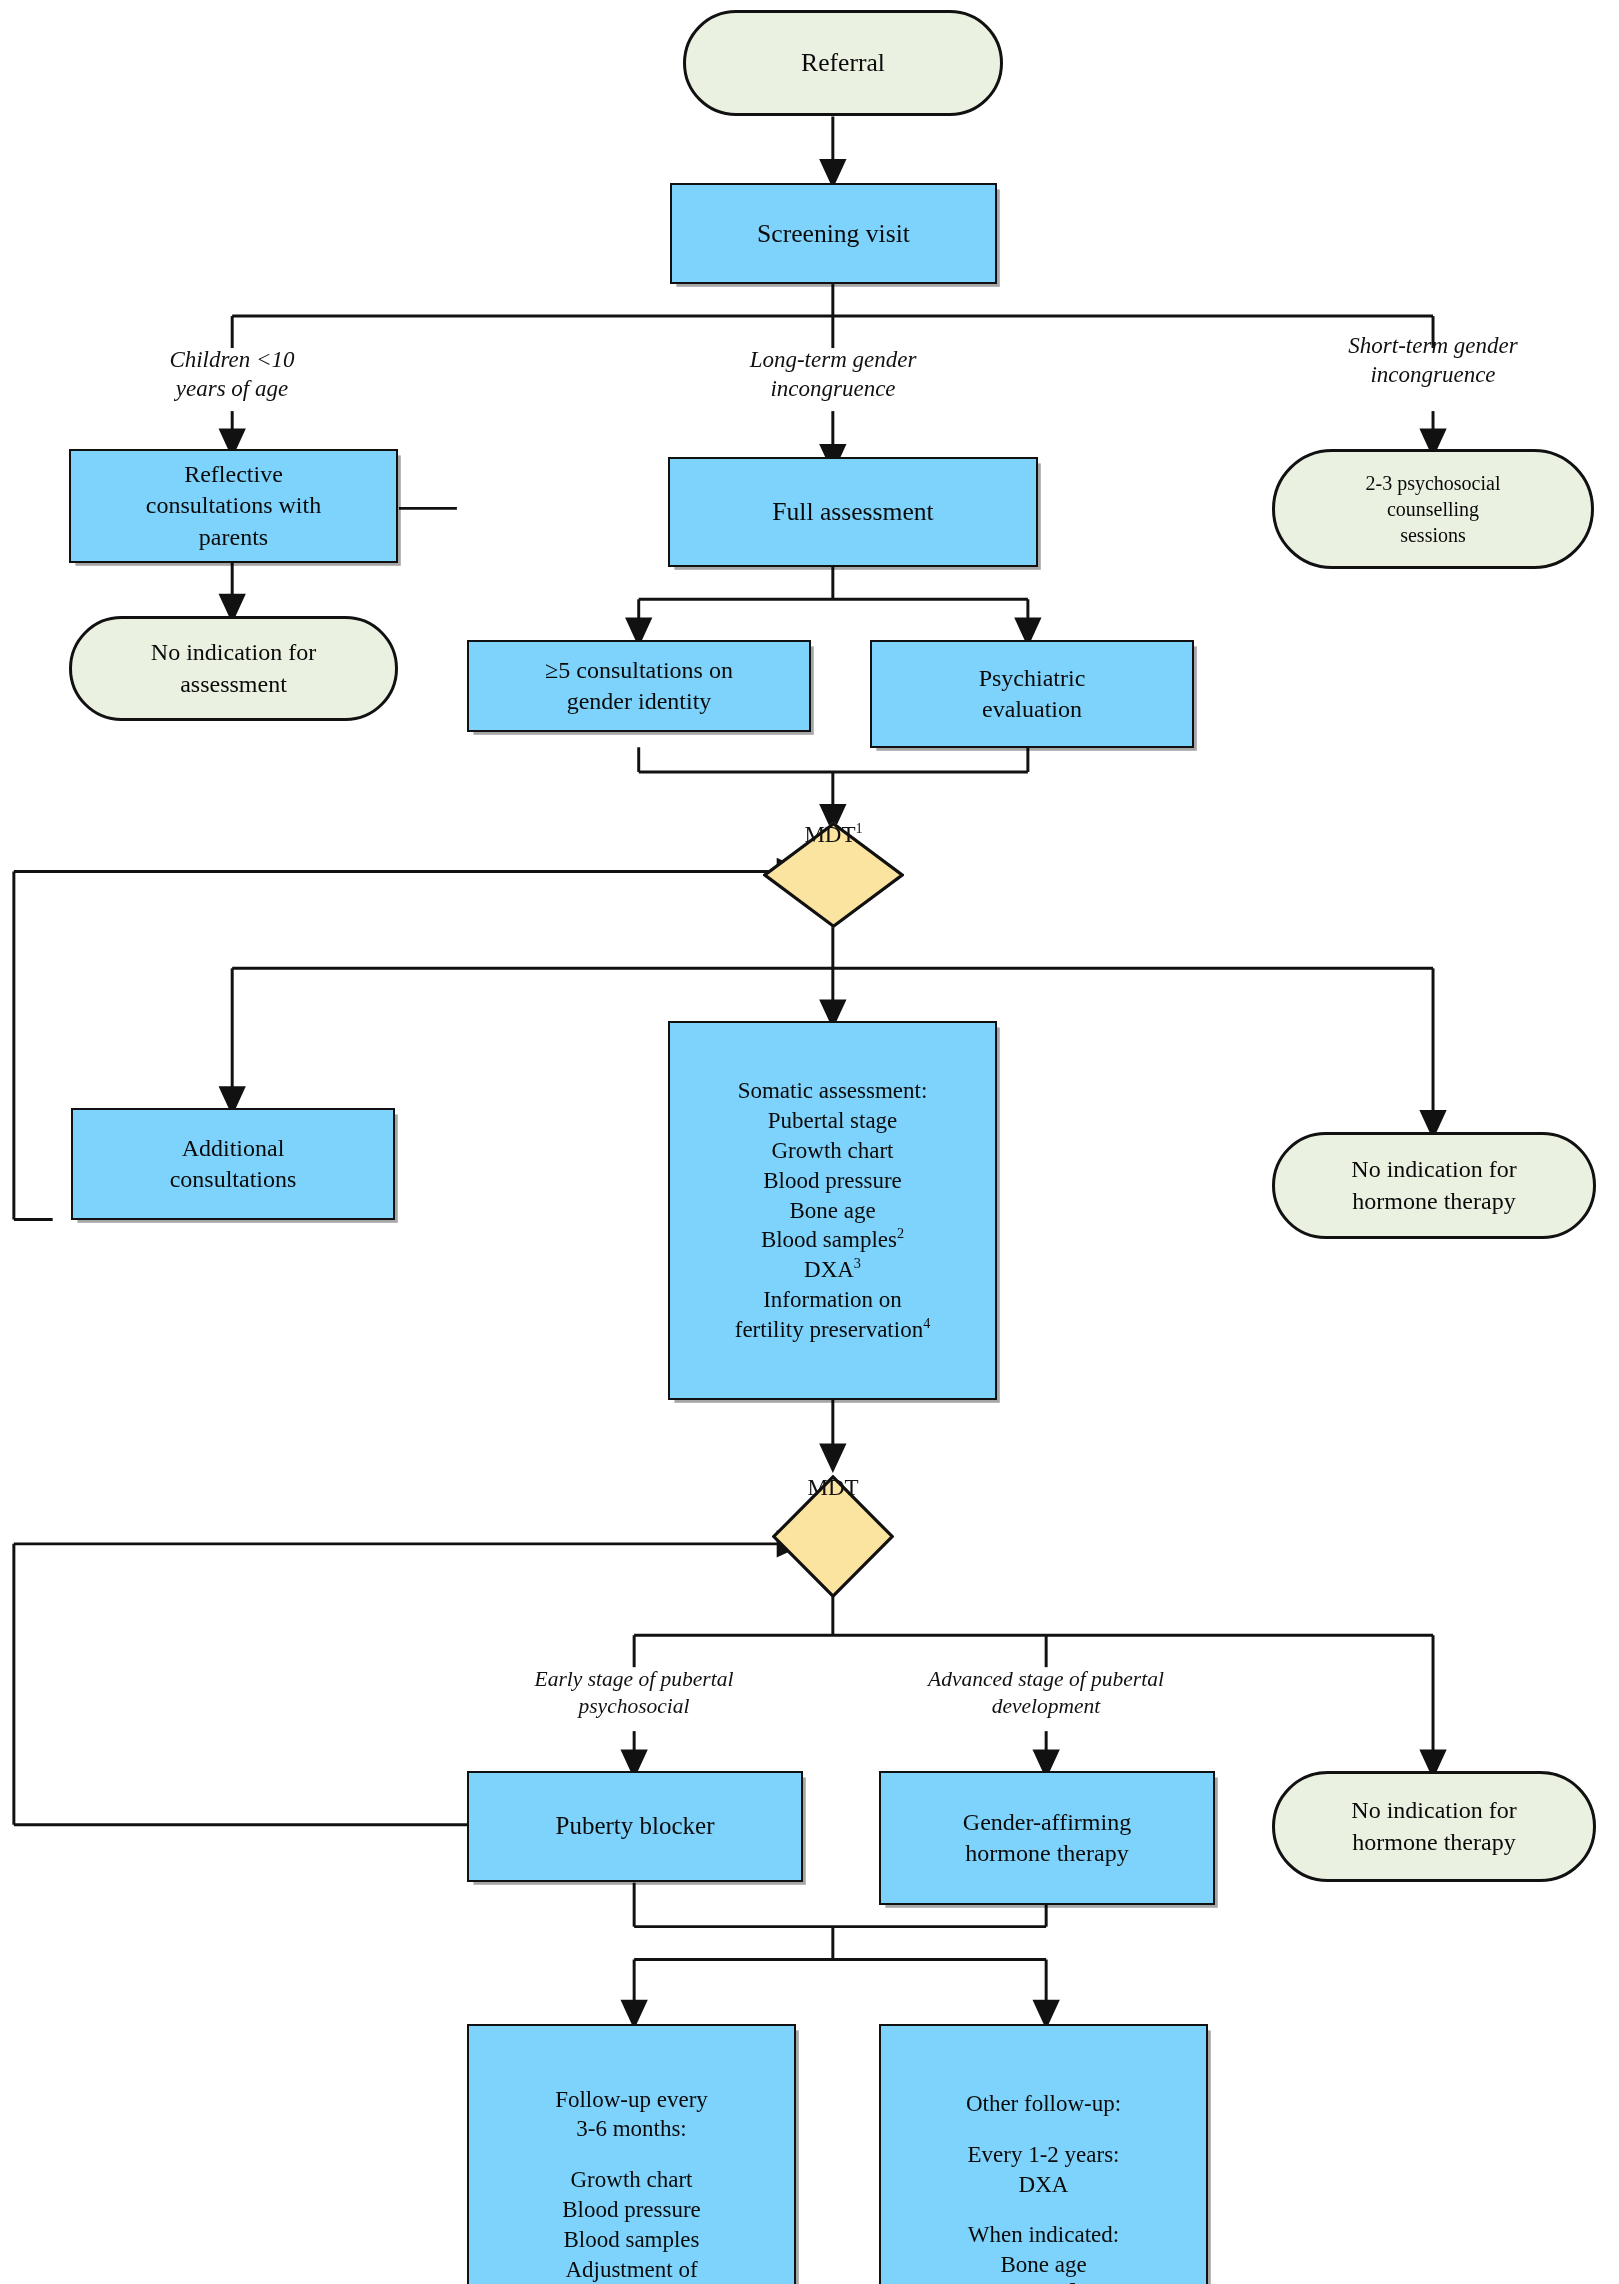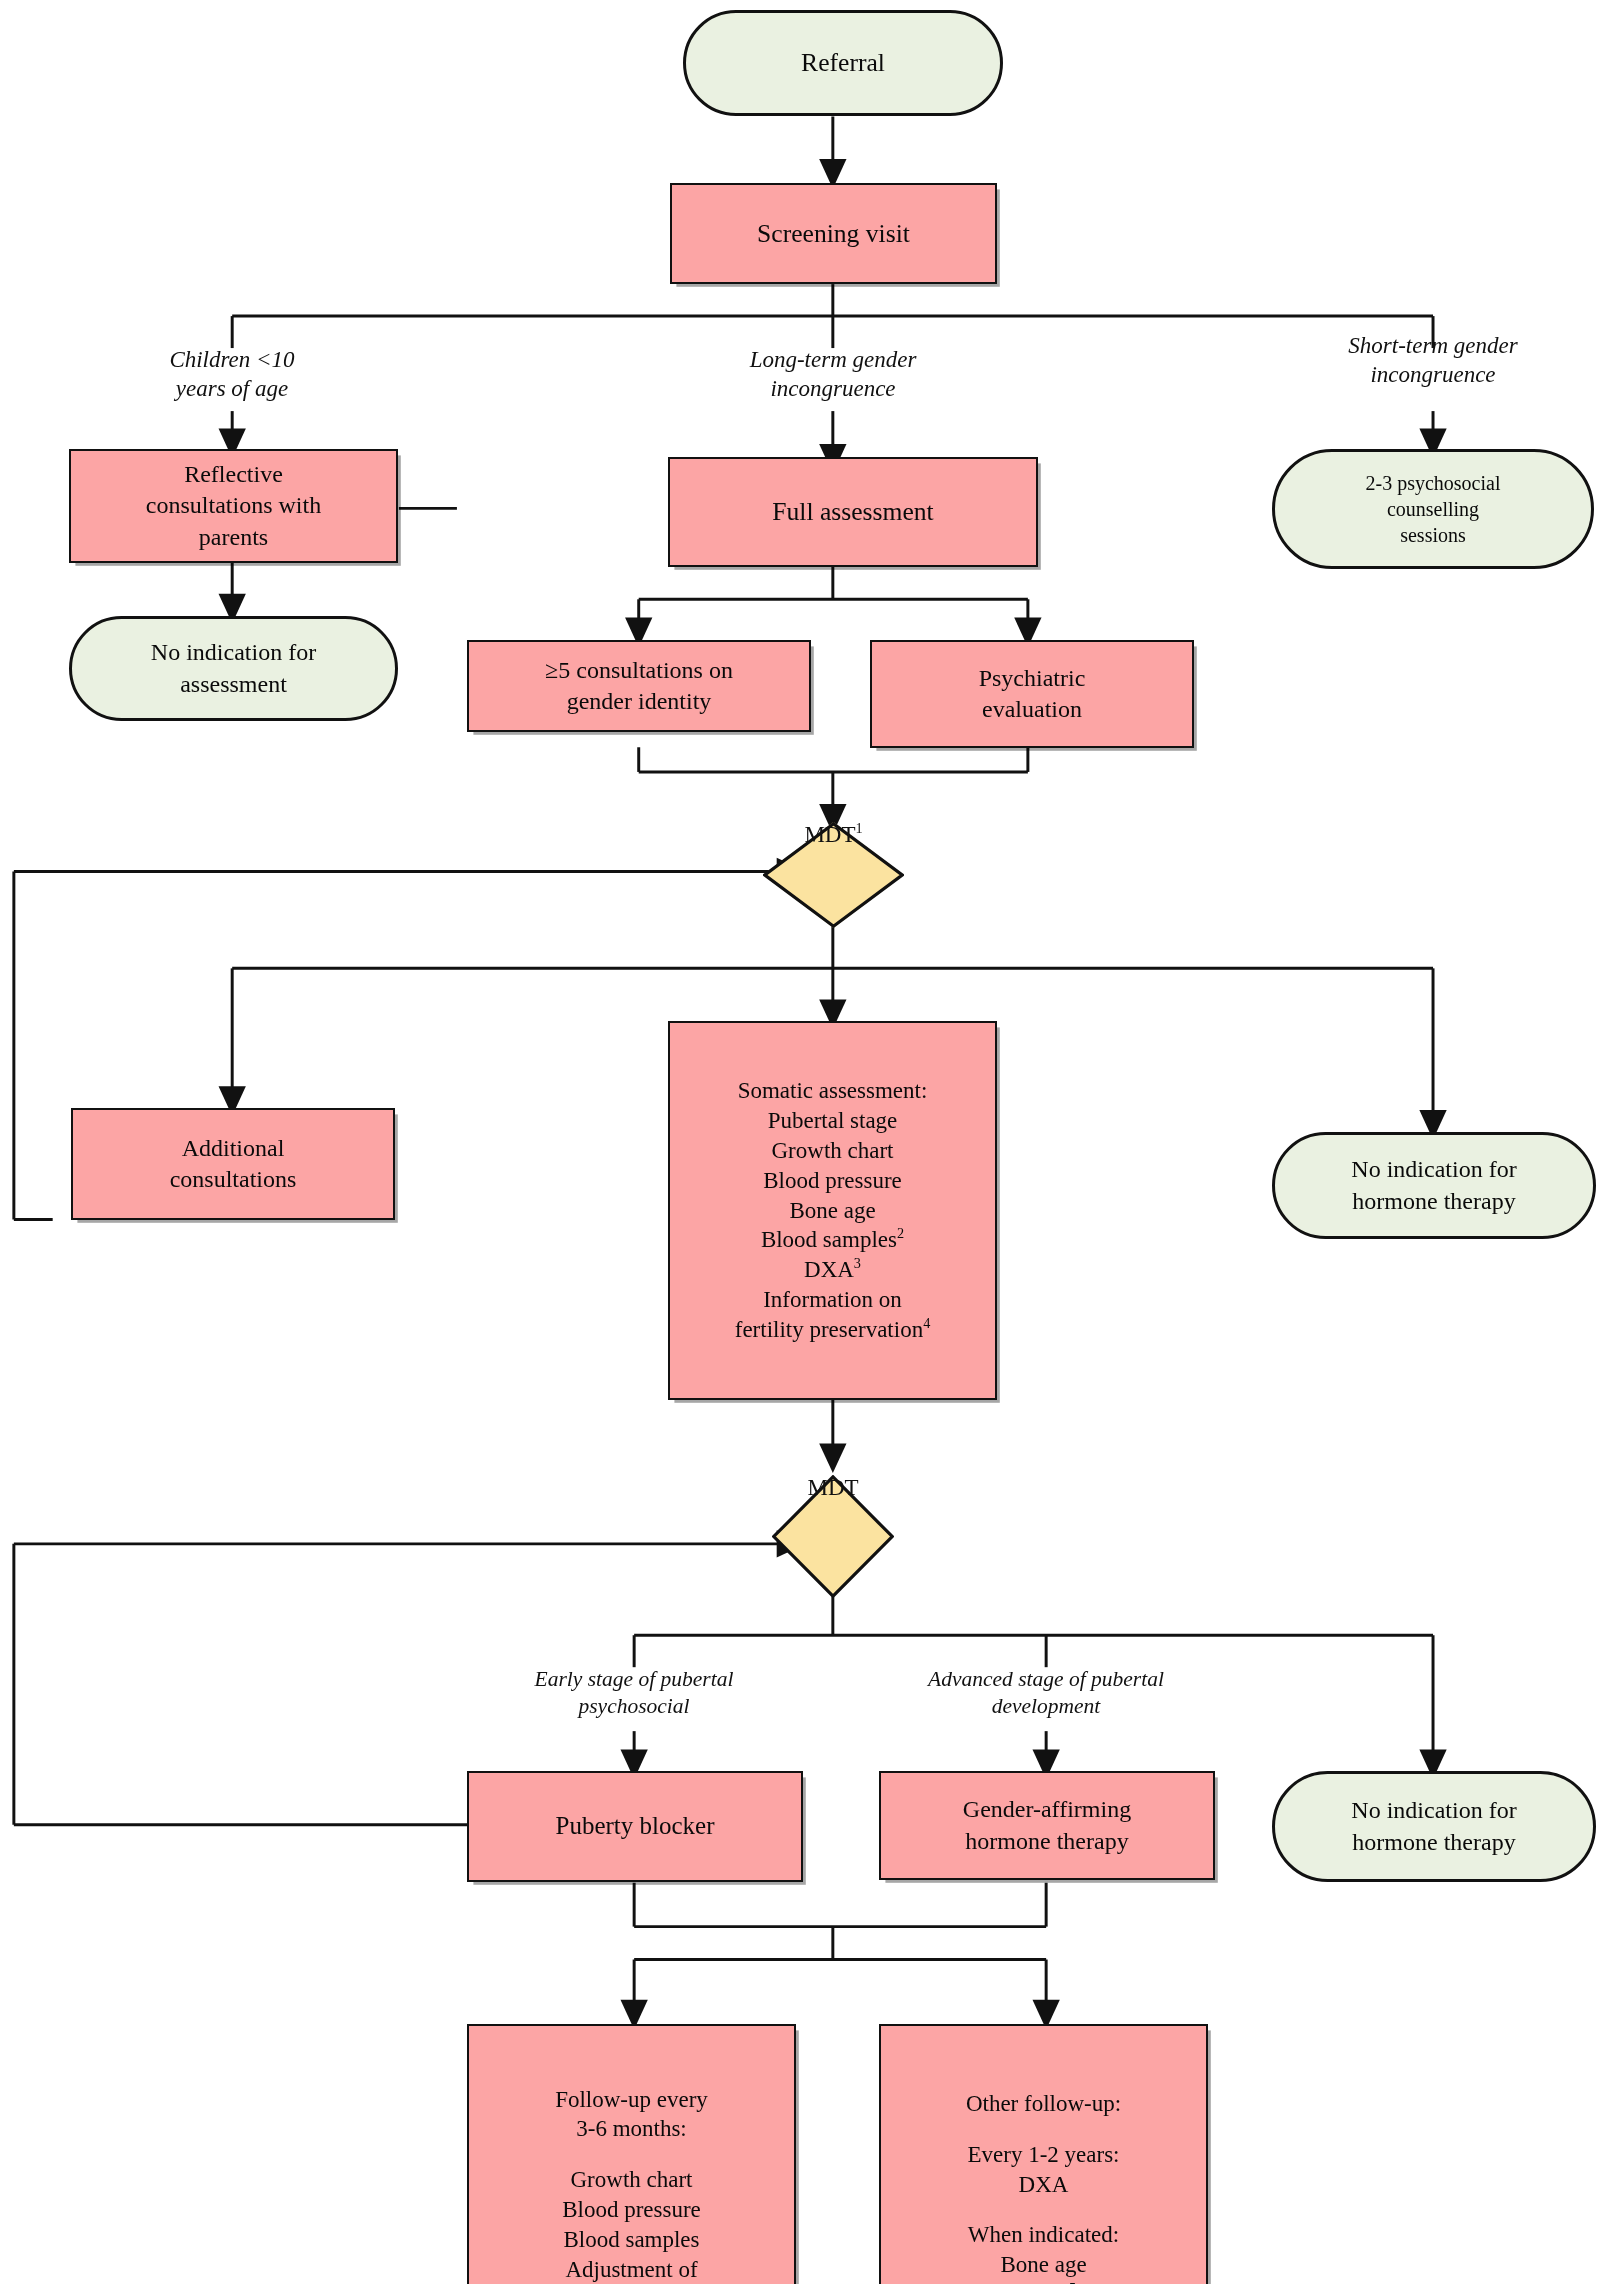--- a/index.html
+++ b/index.html
@@ -10,21 +10,21 @@
     font-family:"Liberation Serif","DejaVu Serif",serif;
     overflow:hidden;
   }
   svg#wires{position:absolute;left:0;top:0;width:1620px;height:2377px;pointer-events:none;}
 
   .node{position:absolute;box-sizing:border-box;display:flex;align-items:center;justify-content:center;text-align:center;}
   .node .txt{display:block;width:100%;line-height:1.30;color:#0a0a0a;}
 
   
   .proc{
-    background:#fca5a5;
+    background:#7dd3fc;
     border:2.7px solid #111111;
     box-shadow:4.6px 4.6px 0 -1.8px rgba(0,0,0,0.35);
   }
   
   .term{
     background:#eaf1e1;
     border:3.2px solid #111111;
     border-radius:456px;
   }
   
@@ -225,21 +225,21 @@
   <div class="elabel" style="left:488px;top:1666px;width:292px;font-size:21.5px;">Early stage of pubertal
 psychosocial</div>
 
   <div class="elabel" style="left:886px;top:1666px;width:320px;font-size:21.5px;">Advanced stage of pubertal
 development</div>
 
   <div class="node proc" style="left:467px;top:1771px;width:336px;height:111px;font-size:25px;">
     <span class="txt">Puberty blocker</span>
   </div>
 
-  <div class="node proc" style="left:879px;top:1771px;width:336px;height:109px;font-size:24px;">
+  <div class="node proc" style="left:879px;top:1771px;width:336px;height:134px;font-size:24px;">
     <span class="txt" style="white-space:pre-line;">Gender-affirming
 hormone therapy</span>
   </div>
 
   <div class="node term" style="left:1272px;top:1771px;width:324px;height:111px;font-size:24px;">
     <span class="txt" style="white-space:pre-line;">No indication for
 hormone therapy</span>
   </div>
 
   <div class="node proc" style="left:467px;top:2024px;width:329px;height:351px;font-size:23px;">

